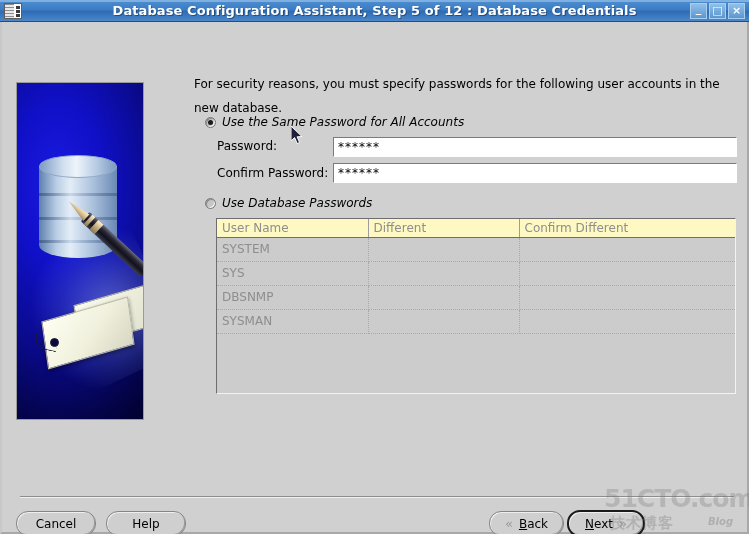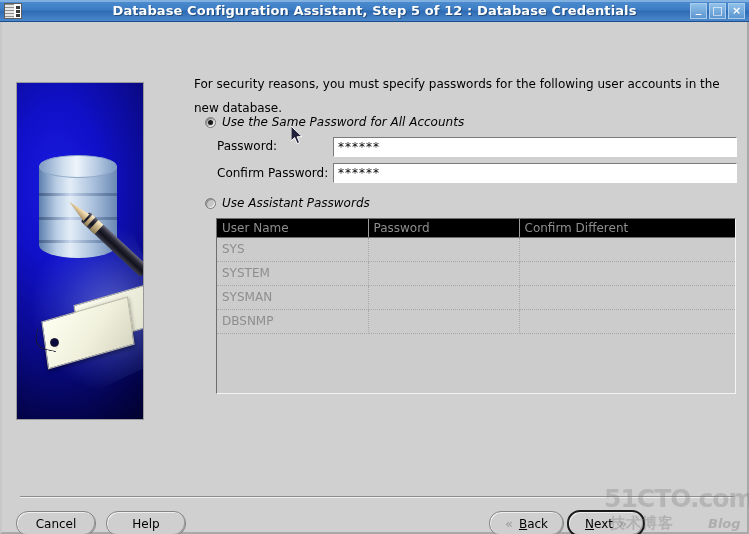--- a/index.html
+++ b/index.html
@@ -308,21 +308,21 @@
     overflow: hidden;
   }
   table.acct {
     border-collapse: collapse;
     width: 100%;
     table-layout: fixed;
     font-size: 12px;
   }
   table.acct th {
     height: 18px;
-    background: #000000;
+    background: #fef9c3;
     color: #8e8e8e;
     font-weight: normal;
     text-align: left;
     padding: 0 0 0 5px;
     border-right: 1px solid #9d9d9d;
     border-bottom: 1px solid #6e6e6e;
     box-sizing: border-box;
     font-size: 12px;
   }
   table.acct th:last-child { border-right: none; }
@@ -408,21 +408,21 @@
     left: 6px; top: 30px;
     font-size: 15px;
     font-weight: bold;
     color: rgba(115,115,115,0.32);
     letter-spacing: 1px;
     white-space: nowrap;
   }
   .wm-blog {
     position: absolute;
     left: 104px; top: 32px;
-    font-size: 13px;
+    font-size: 10px;
     font-weight: bold;
     color: rgba(115,115,115,0.36);
     font-style: italic;
     white-space: nowrap;
   }
 
   
   .cursor {
     position: absolute;
     left: 291px; top: 126px;
@@ -490,50 +490,50 @@
     </div>
 
     <div class="field-label l-pass">Password:</div>
     <div class="pw-input i-pass">******</div>
 
     <div class="field-label l-conf">Confirm Password:</div>
     <div class="pw-input i-conf">******</div>
 
     <div class="radio-row r-diff">
       <span class="radio"></span>
-      <span>Use Assistant Passwords</span>
+      <span>Use Database Passwords</span>
     </div>
 
     <div class="table-wrap">
       <table class="acct">
         <thead>
           <tr>
             <th class="col-user">User Name</th>
-            <th class="col-pass">Password</th>
+            <th class="col-pass">Different</th>
             <th class="col-conf">Confirm Different</th>
           </tr>
         </thead>
         <tbody>
           <tr>
-            <td>SYS</td>
+            <td>SYSTEM</td>
             <td></td>
             <td></td>
           </tr>
           <tr>
-            <td>SYSTEM</td>
+            <td>SYS</td>
+            <td></td>
+            <td></td>
+          </tr>
+          <tr>
+            <td>DBSNMP</td>
             <td></td>
             <td></td>
           </tr>
           <tr>
             <td>SYSMAN</td>
-            <td></td>
-            <td></td>
-          </tr>
-          <tr>
-            <td>DBSNMP</td>
             <td></td>
             <td></td>
           </tr>
         </tbody>
       </table>
     </div>
 
     <div class="separator"></div>
 
     <div class="btn cancel">

